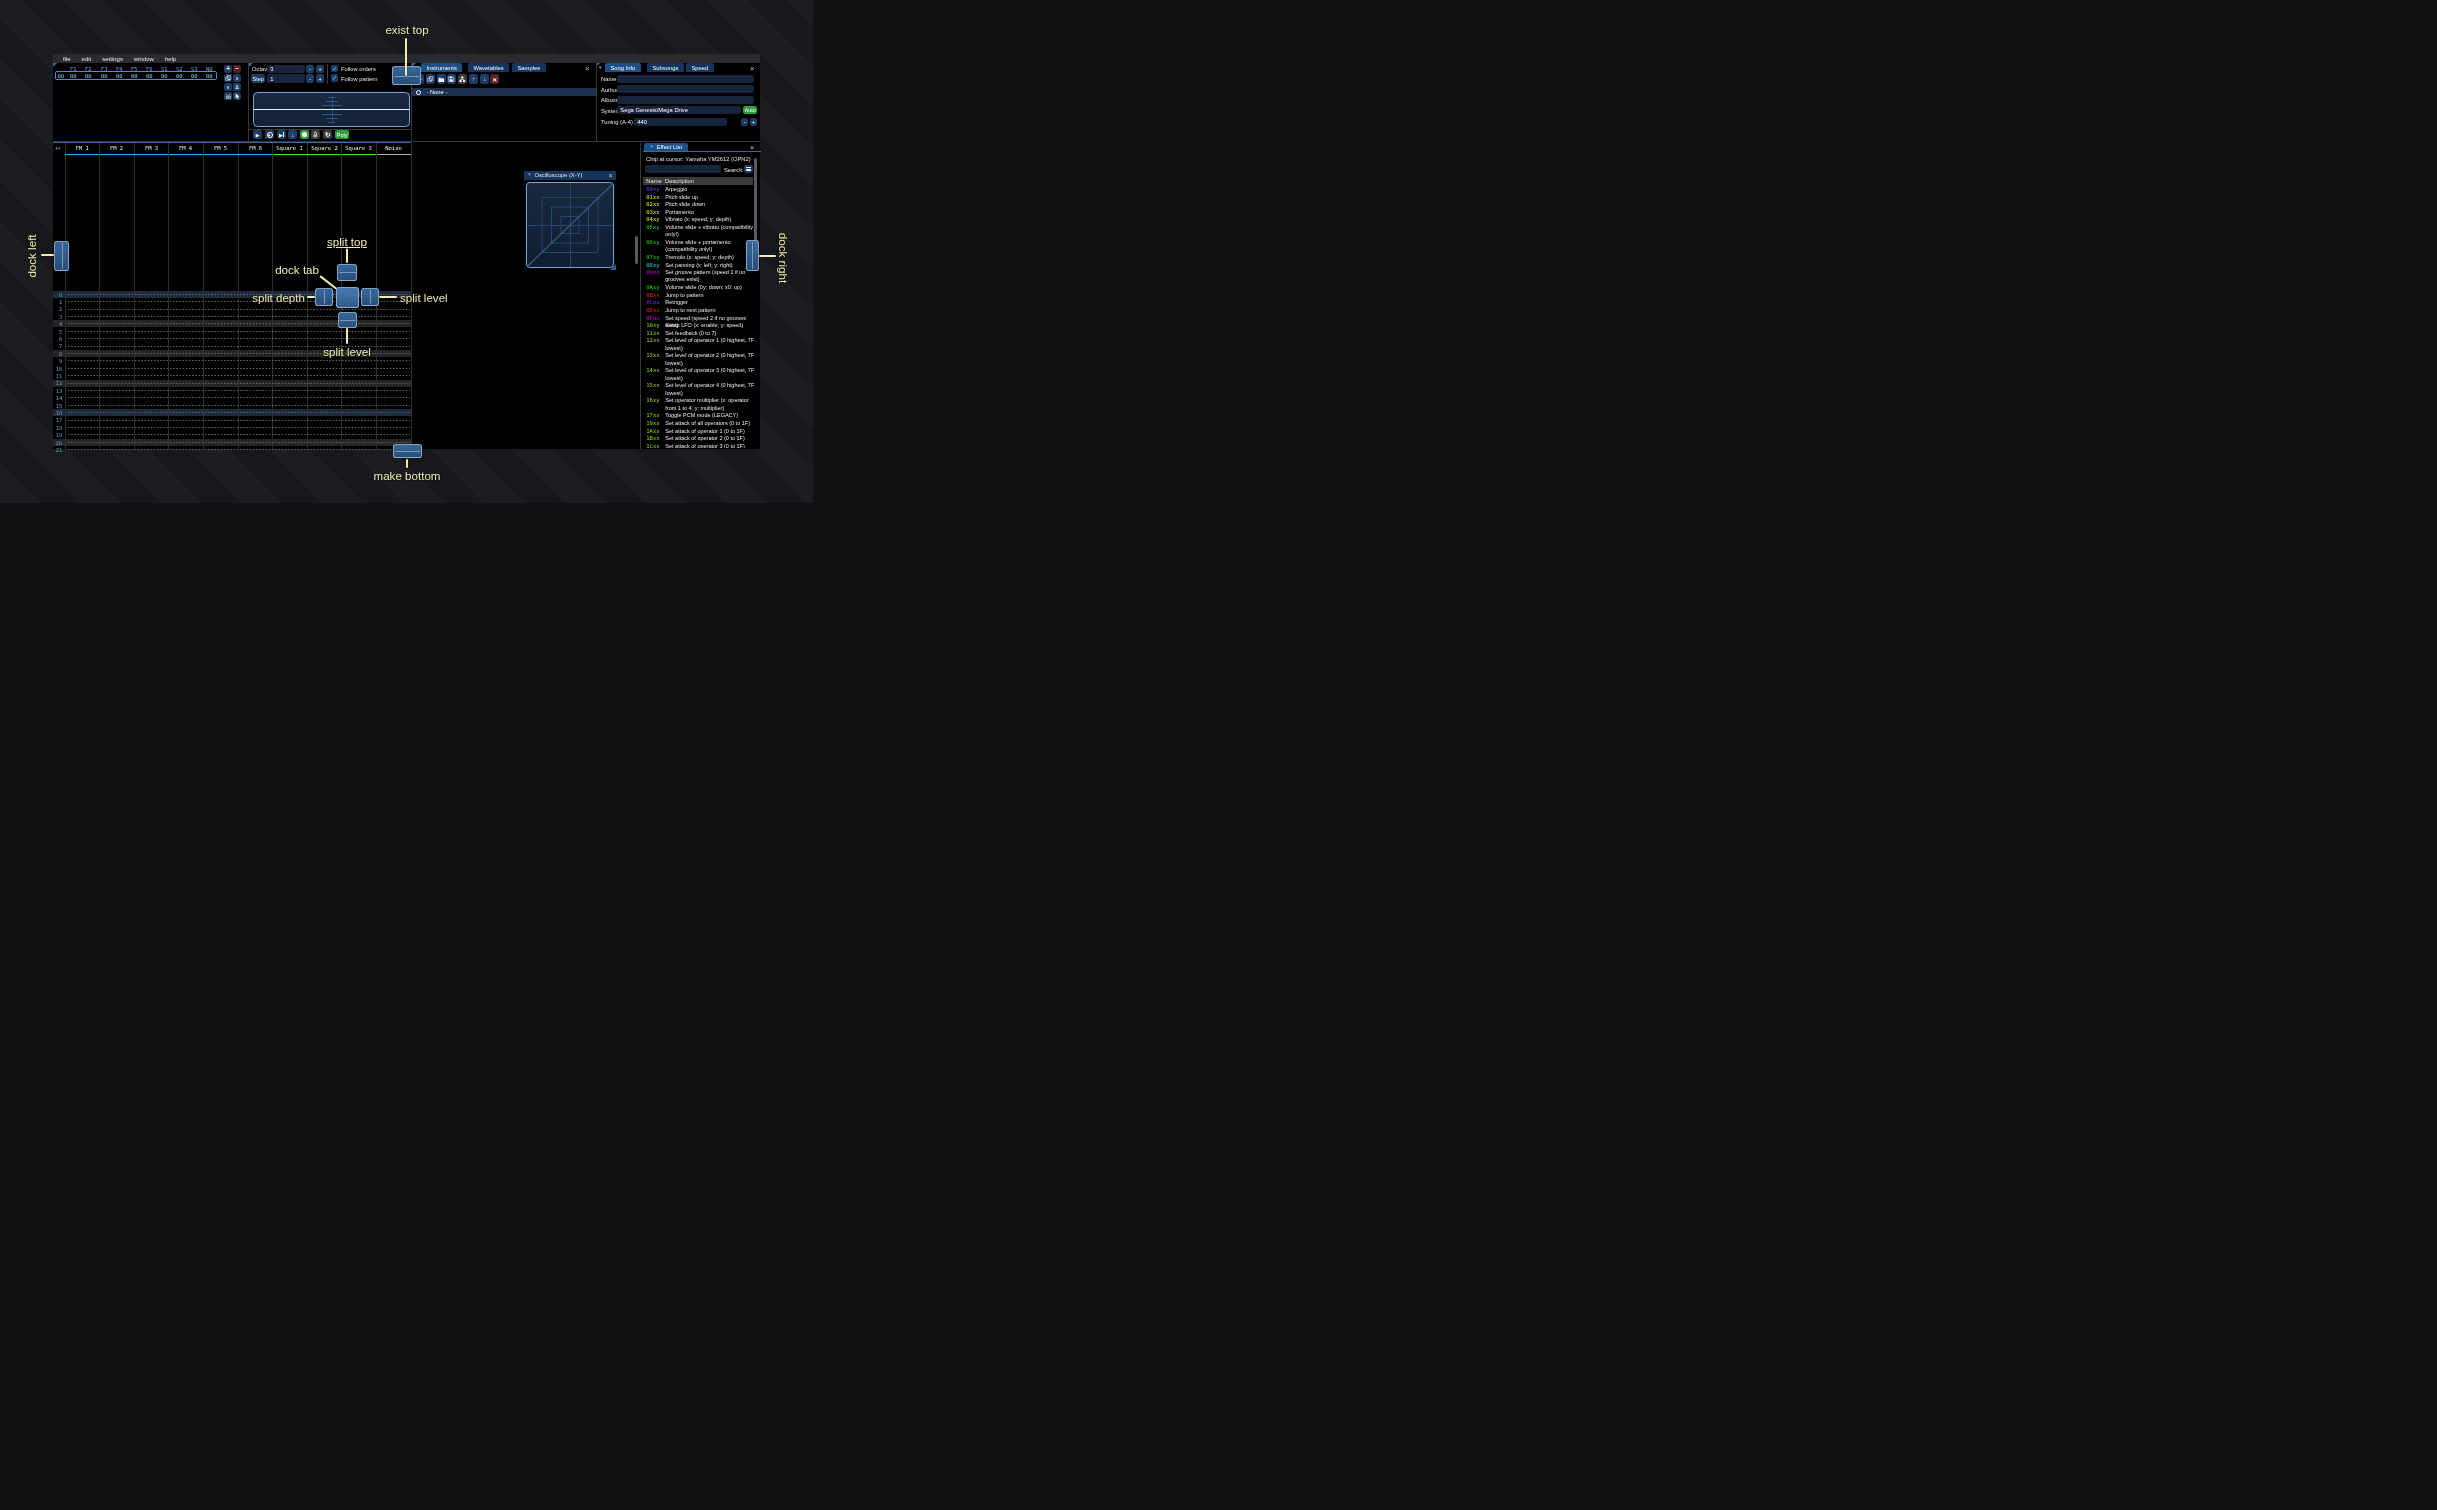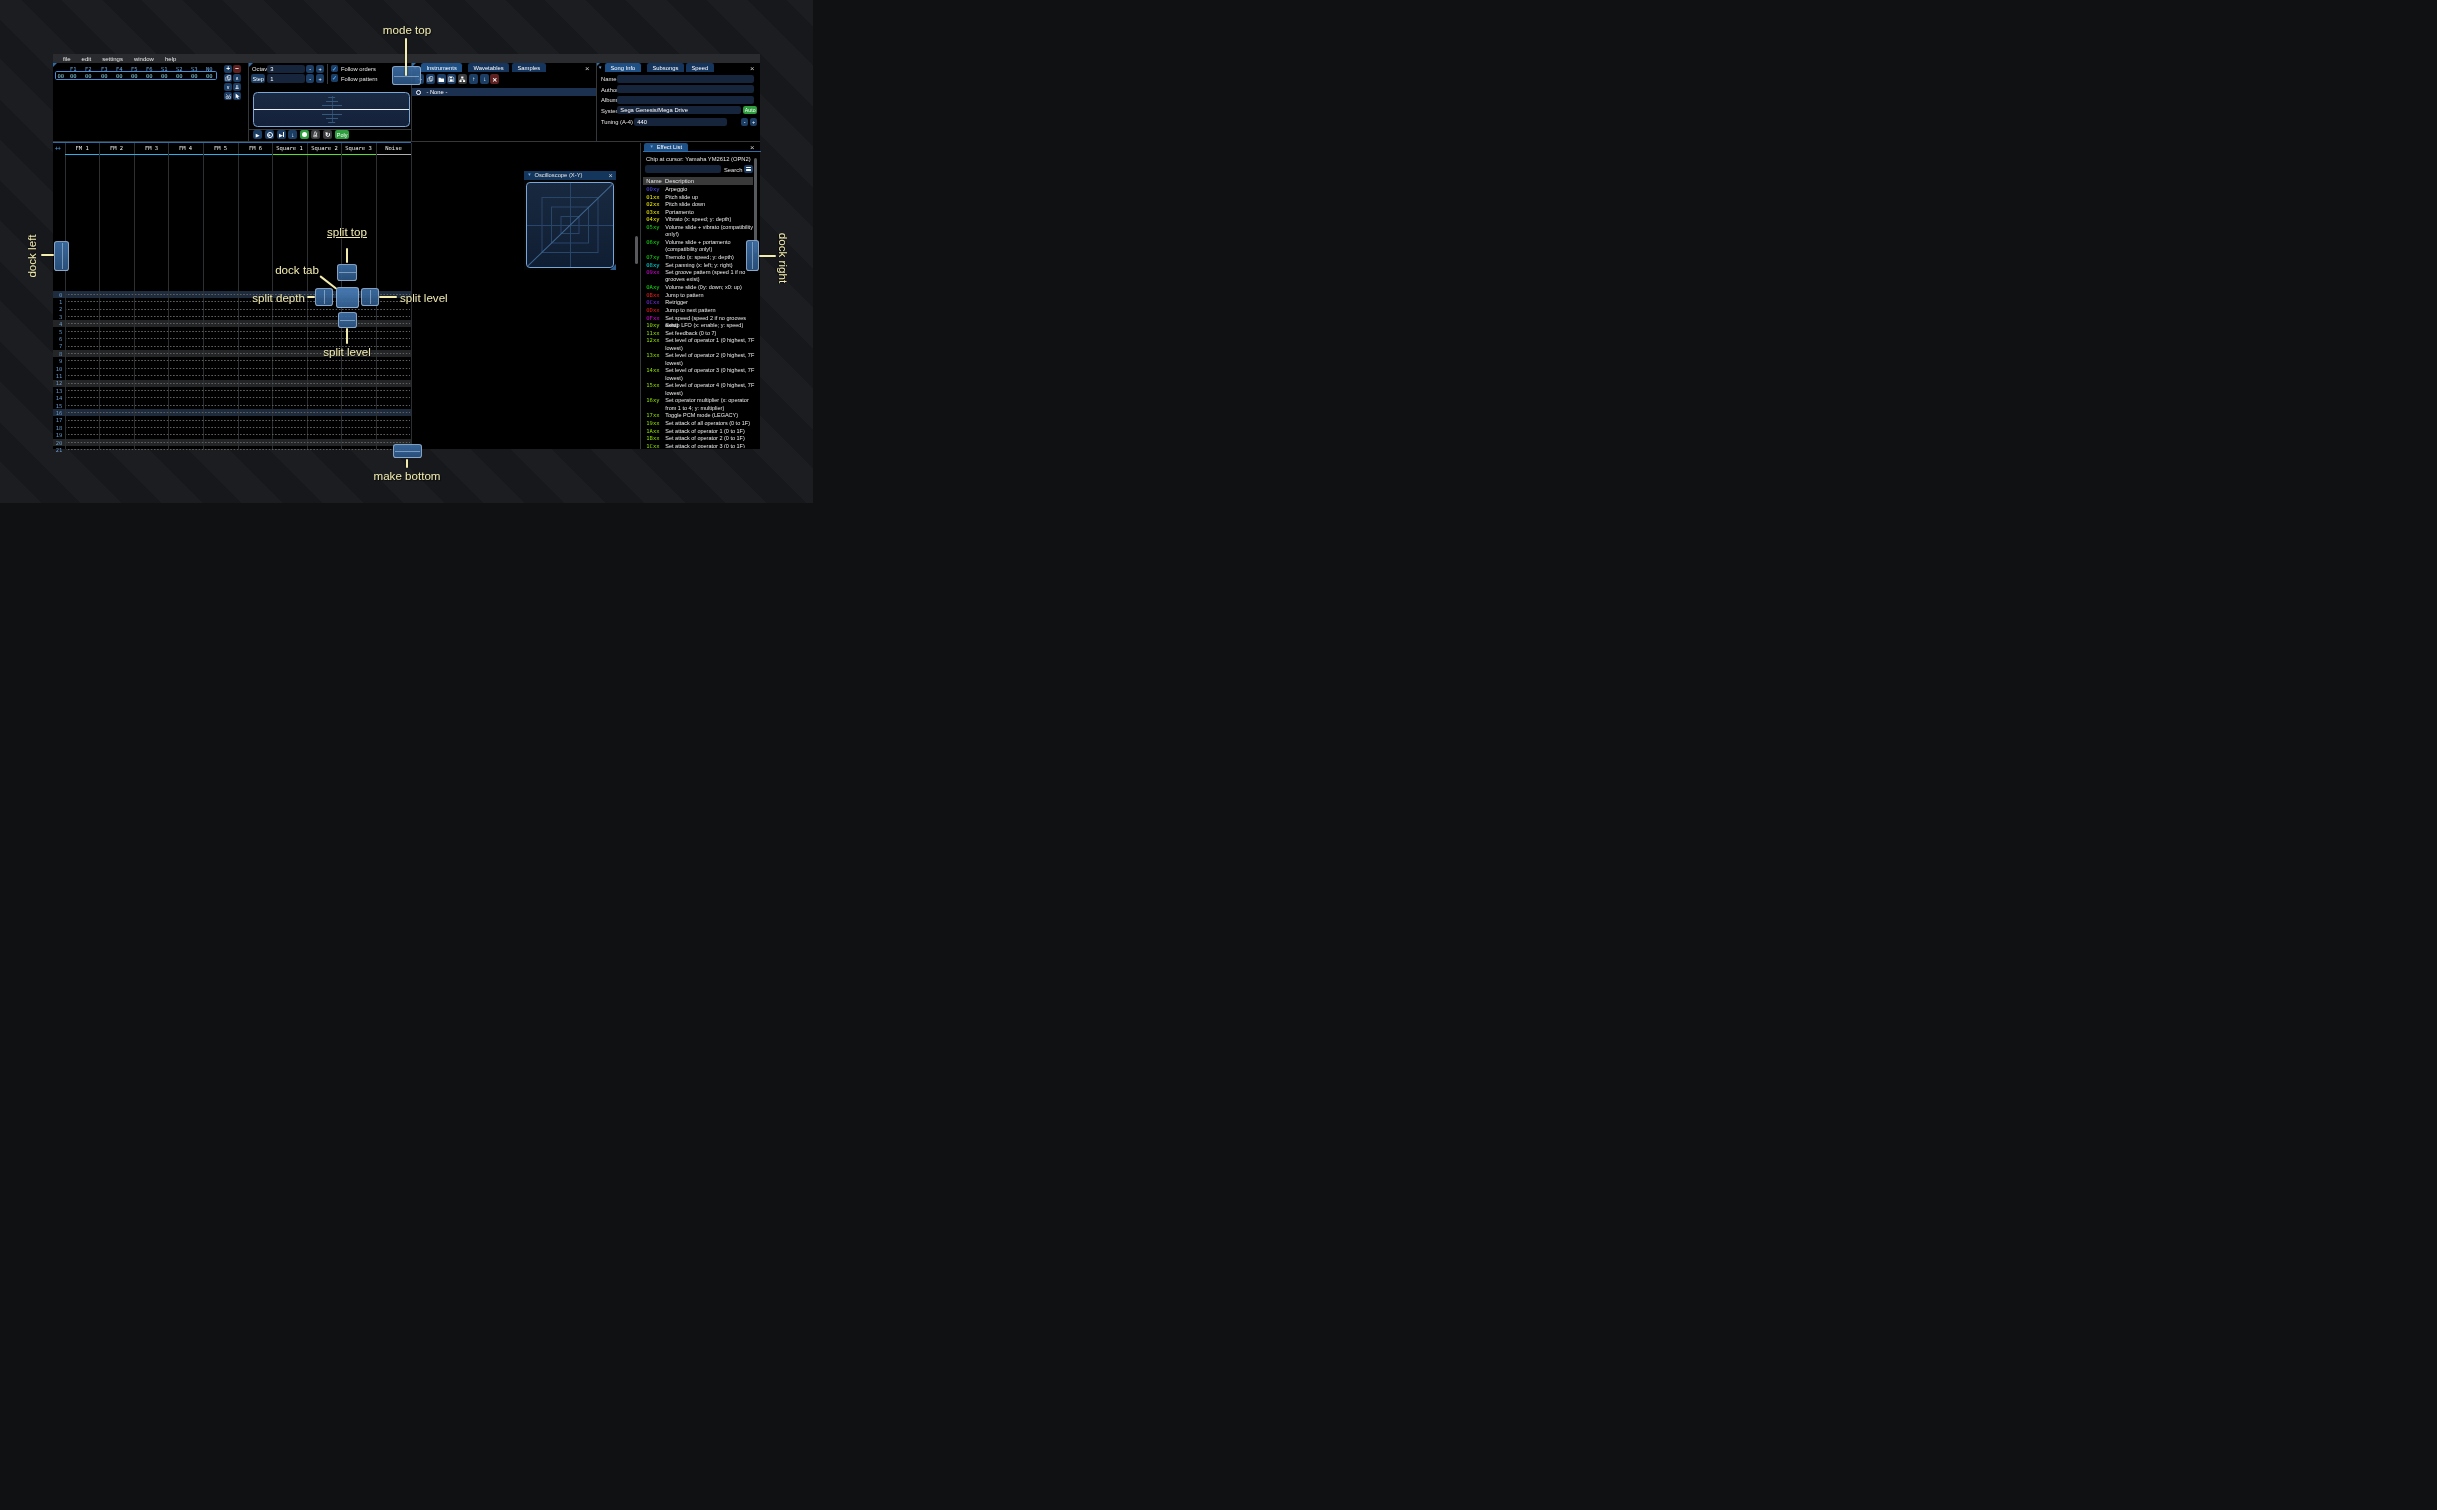--- a/index.html
+++ b/index.html
@@ -605,23 +605,23 @@
   <div class="ann-line" style="left:405px;top:38px;width:1.9px;height:38px;"></div>
   <div class="ann-line" style="left:41px;top:254px;width:12.7px;height:1.9px;"></div>
   <div class="ann-line" style="left:759px;top:255px;width:16.6px;height:1.9px;"></div>
   <div class="ann-line" style="left:406px;top:459px;width:1.9px;height:9.4px;"></div>
   <div class="ann-line" style="left:346px;top:248px;width:1.9px;height:15px;"></div>
   <div class="ann-line" style="left:320px;top:275px;width:21px;height:1.9px;transform-origin:0 50%;transform:rotate(38deg);"></div>
   <div class="ann-line" style="left:307px;top:296px;width:8.3px;height:1.9px;"></div>
   <div class="ann-line" style="left:379px;top:296px;width:18px;height:1.9px;"></div>
   <div class="ann-line" style="left:346px;top:328px;width:1.9px;height:15.5px;"></div>
 
-  <div class="ann-label" style="left:407px;top:23px;transform:translateX(-50%);">mode top</div>
+  <div class="ann-label" style="left:407px;top:23px;transform:translateX(-50%);">exist top</div>
   <div class="ann-label" style="left:31px;top:256px;transform:translate(-50%,-50%) rotate(-90deg);">dock left</div>
   <div class="ann-label" style="left:783px;top:258px;transform:translate(-50%,-50%) rotate(90deg);">dock right</div>
   <div class="ann-label" style="left:407px;top:469px;transform:translateX(-50%);">make bottom</div>
-  <div class="ann-label" style="left:347px;top:225px;transform:translateX(-50%);text-decoration:underline;">split top</div>
+  <div class="ann-label" style="left:347px;top:235px;transform:translateX(-50%);text-decoration:underline;">split top</div>
   <div class="ann-label" style="left:319px;top:269px;transform:translate(-100%,-50%);">dock tab</div>
   <div class="ann-label" style="left:305px;top:297px;transform:translate(-100%,-50%);">split depth</div>
   <div class="ann-label" style="left:400px;top:297px;transform:translateY(-50%);">split level</div>
   <div class="ann-label" style="left:347px;top:345px;transform:translateX(-50%);">split level</div>
 </div>
 
 
 </body></html>

